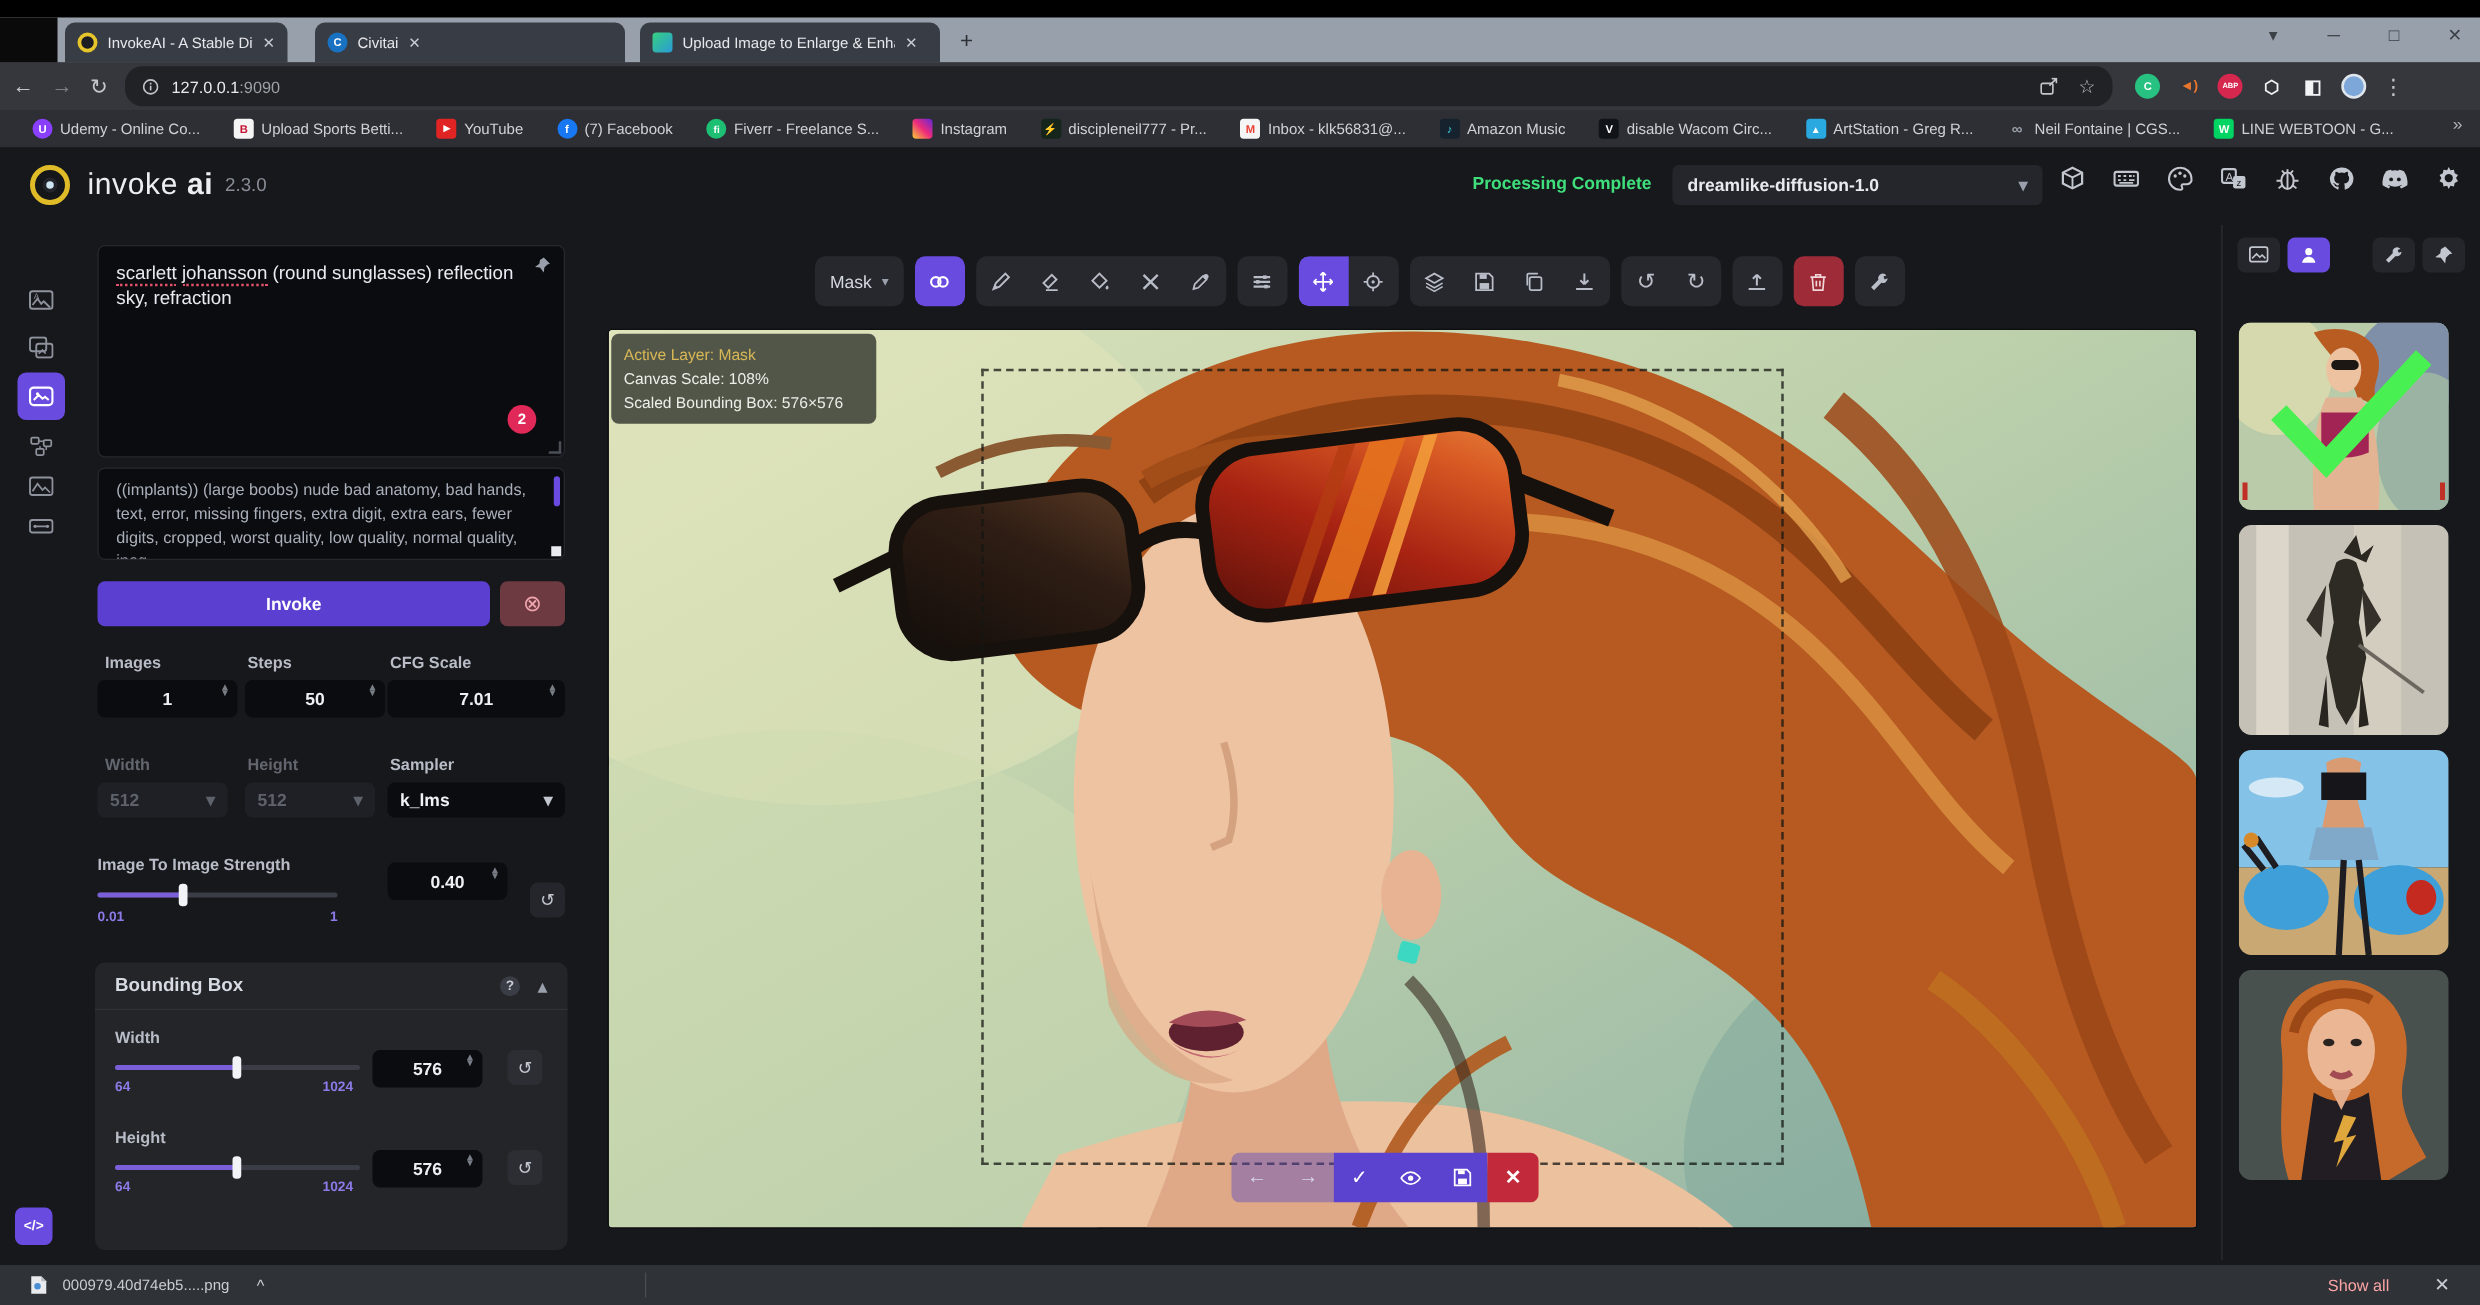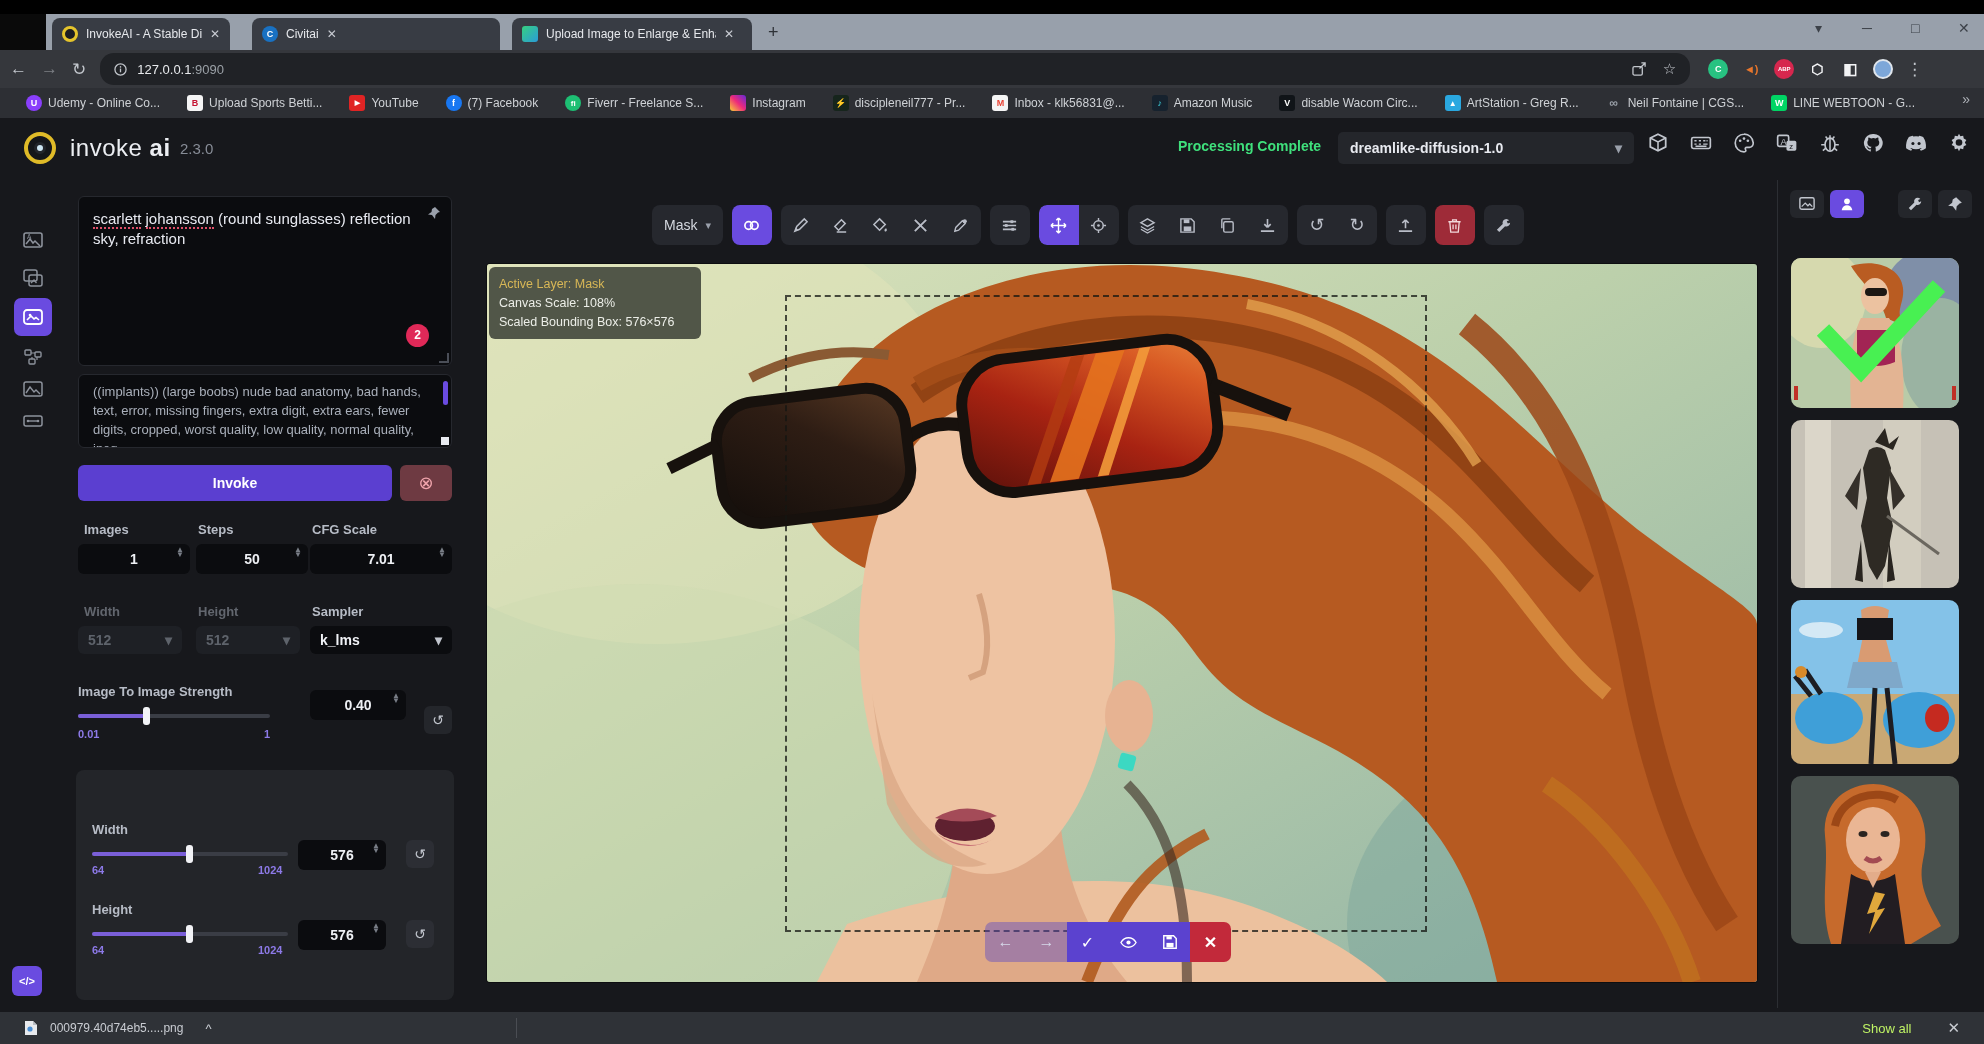--- a/index.html
+++ b/index.html
@@ -126,21 +126,21 @@
   .gbtn svg{width:16px;height:16px;}
   #thumbs{position:absolute;left:13px;top:78px;width:168px;display:flex;flex-direction:column;gap:12px;}
   .thumb{width:168px;border-radius:10px;overflow:hidden;position:relative;background:#222;}
   .thumb svg{display:block;}
   
   #dlbar{left:0;top:1012px;width:100%;height:32px;background:#2f3237;display:flex;align-items:center;padding:0 24px;gap:14px;}
   #dlchip{display:flex;align-items:center;gap:12px;font-size:12px;color:#c9ccd2;text-align:center;}
   #dlcaret{font-size:13px;color:#c9ccd2;margin-left:10px;}
   #dlsep{width:1px;height:20px;background:#4a4d53;margin-left:290px;}
   #dlright{margin-left:auto;display:flex;align-items:center;gap:36px;}
-  #showall{color:#bef264;font-size:13px;}
+  #showall{color:#fca5a5;font-size:13px;}
   #dlclose{color:#c9ccd2;font-size:15px;}
 </style>
 </head>
 <body>
 
 <div id="stage">
 
   <div class="abs" id="topstrip"></div>
 
   <div class="abs" id="tabbar">
@@ -423,20 +423,27 @@
     <div class="numin" style="left:310px;top:572px;width:96px;">
       <span>0.40</span>
       <span class="stepper">
           <span>▲</span>
           <span>▼</span>
         </span>
     </div>
     <div class="resetbtn" style="left:424px;top:588px;">↺</div>
 
     <div id="bboxpanel">
+      <div id="bboxhdr">
+        <span class="t">Bounding Box</span>
+        <span class="r">
+          <span class="helpdot">?</span>
+          <span>▴</span>
+        </span>
+      </div>
       <div class="plabel" style="left:16px;top:52px;">Width</div>
       <div class="slider" style="left:16px;top:82px;width:196px;">
         <div class="fill" style="width:50%;"></div>
           <div class="thumb" style="left:48%;"></div>
       </div>
       <div class="smin" style="left:16px;top:94px;">64</div>
       <div class="smax" style="left:182px;top:94px;">1024</div>
       <div class="numin" style="left:222px;top:70px;width:88px;">
         <span>576</span>
         <span class="stepper">

